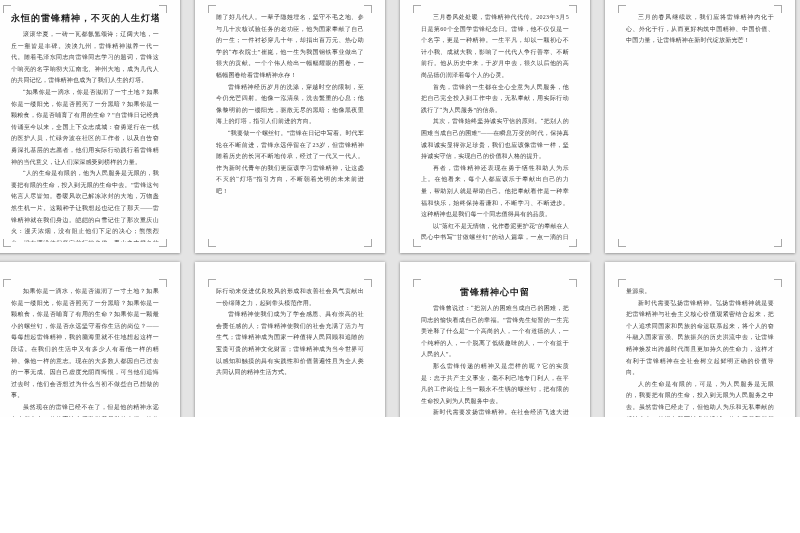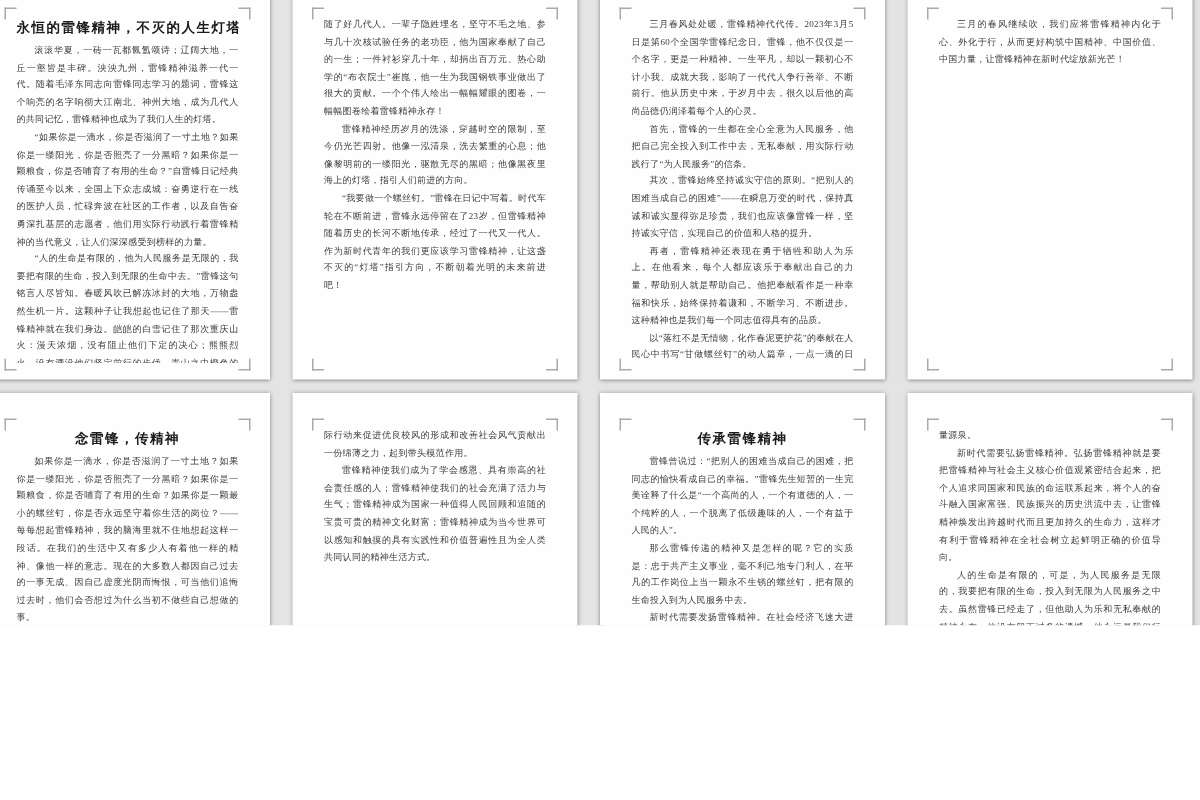--- a/index.html
+++ b/index.html
@@ -118,21 +118,20 @@
         </div>
     </div>
   </div>
 
   <div class="page pos-r2c1">
     <div class="mark tl"></div>
     <div class="mark tr"></div>
     <div class="mark bl"></div>
     <div class="mark br"></div>
     <div class="page-inner">
-      <div class="page-title">念雷锋，传精神</div>
       <div>
           <p class="para">如果你是一滴水，你是否滋润了一寸土地？如果你是一缕阳光，你是否照亮了一分黑暗？如果你是一颗粮食，你是否哺育了有用的生命？如果你是一颗最小的螺丝钉，你是否永远坚守着你生活的岗位？——每每想起雷锋精神，我的脑海里就不住地想起这样一段话。在我们的生活中又有多少人有着他一样的精神、像他一样的意志。现在的大多数人都因自己过去的一事无成、因自己虚度光阴而悔恨，可当他们追悔过去时，他们会否想过为什么当初不做些自己想做的事。</p>
           <p class="para">虽然现在的雷锋已经不在了，但是他的精神永远在人们心中，他的事迹永远激励着后世的人们，他依然是家喻户晓的英雄人物。身为大学生的我们，更应该向着雷锋学习，践行雷锋精神。</p>
           <p class="para">学习雷锋精神，就要学习他服务人民、助人为乐的奉献精神。把雷锋精神融入日常，从小事做起、从身边做起，乐于助人、甘于奉献，积极参加青年志愿服务活动，用一点一滴的实际行动温暖他人、服务社会，争做“钉子精神”的践行者。</p>
         </div>
     </div>
   </div>
 
   <div class="page pos-r2c2">
     <div class="mark tl"></div>
@@ -146,21 +145,21 @@
         </div>
     </div>
   </div>
 
   <div class="page pos-r2c3">
     <div class="mark tl"></div>
     <div class="mark tr"></div>
     <div class="mark bl"></div>
     <div class="mark br"></div>
     <div class="page-inner">
-      <div class="page-title">传承雷锋精神</div>
+      <div class="page-title">雷锋精神心中留</div>
       <div>
           <p class="para">雷锋曾说过：“把别人的困难当成自己的困难，把同志的愉快看成自己的幸福。”雷锋先生短暂的一生完美诠释了什么是“一个高尚的人，一个有道德的人，一个纯粹的人，一个脱离了低级趣味的人，一个有益于人民的人”。</p>
           <p class="para">那么雷锋传递的精神又是怎样的呢？它的实质是：忠于共产主义事业，毫不利己地专门利人，在平凡的工作岗位上当一颗永不生锈的螺丝钉，把有限的生命投入到为人民服务中去。</p>
           <p class="para">新时代需要发扬雷锋精神。在社会经济飞速大进步、物质丰富的今天，也暴露出一系列问题，其中最经典的问题便是“是人心变坏了，还是老人变坏了”。就在之前东北大学生在地铁扶起晕倒老人好心反被讹诈：大学生坚持心中道德良知，秉承雷锋精神；老人为一己私欲，歪曲是非。这一系列问题正败坏社会风气，诋毁大好风尚。我们更需要发扬雷锋精神，常怀美德，坚守心中的爱心和道德良知。雷锋精神已然凭借贴近民众的令人景仰的魅力成为中国文化的一部分。</p>
         </div>
     </div>
   </div>
 
   <div class="page pos-r2c4">
     <div class="mark tl"></div>

